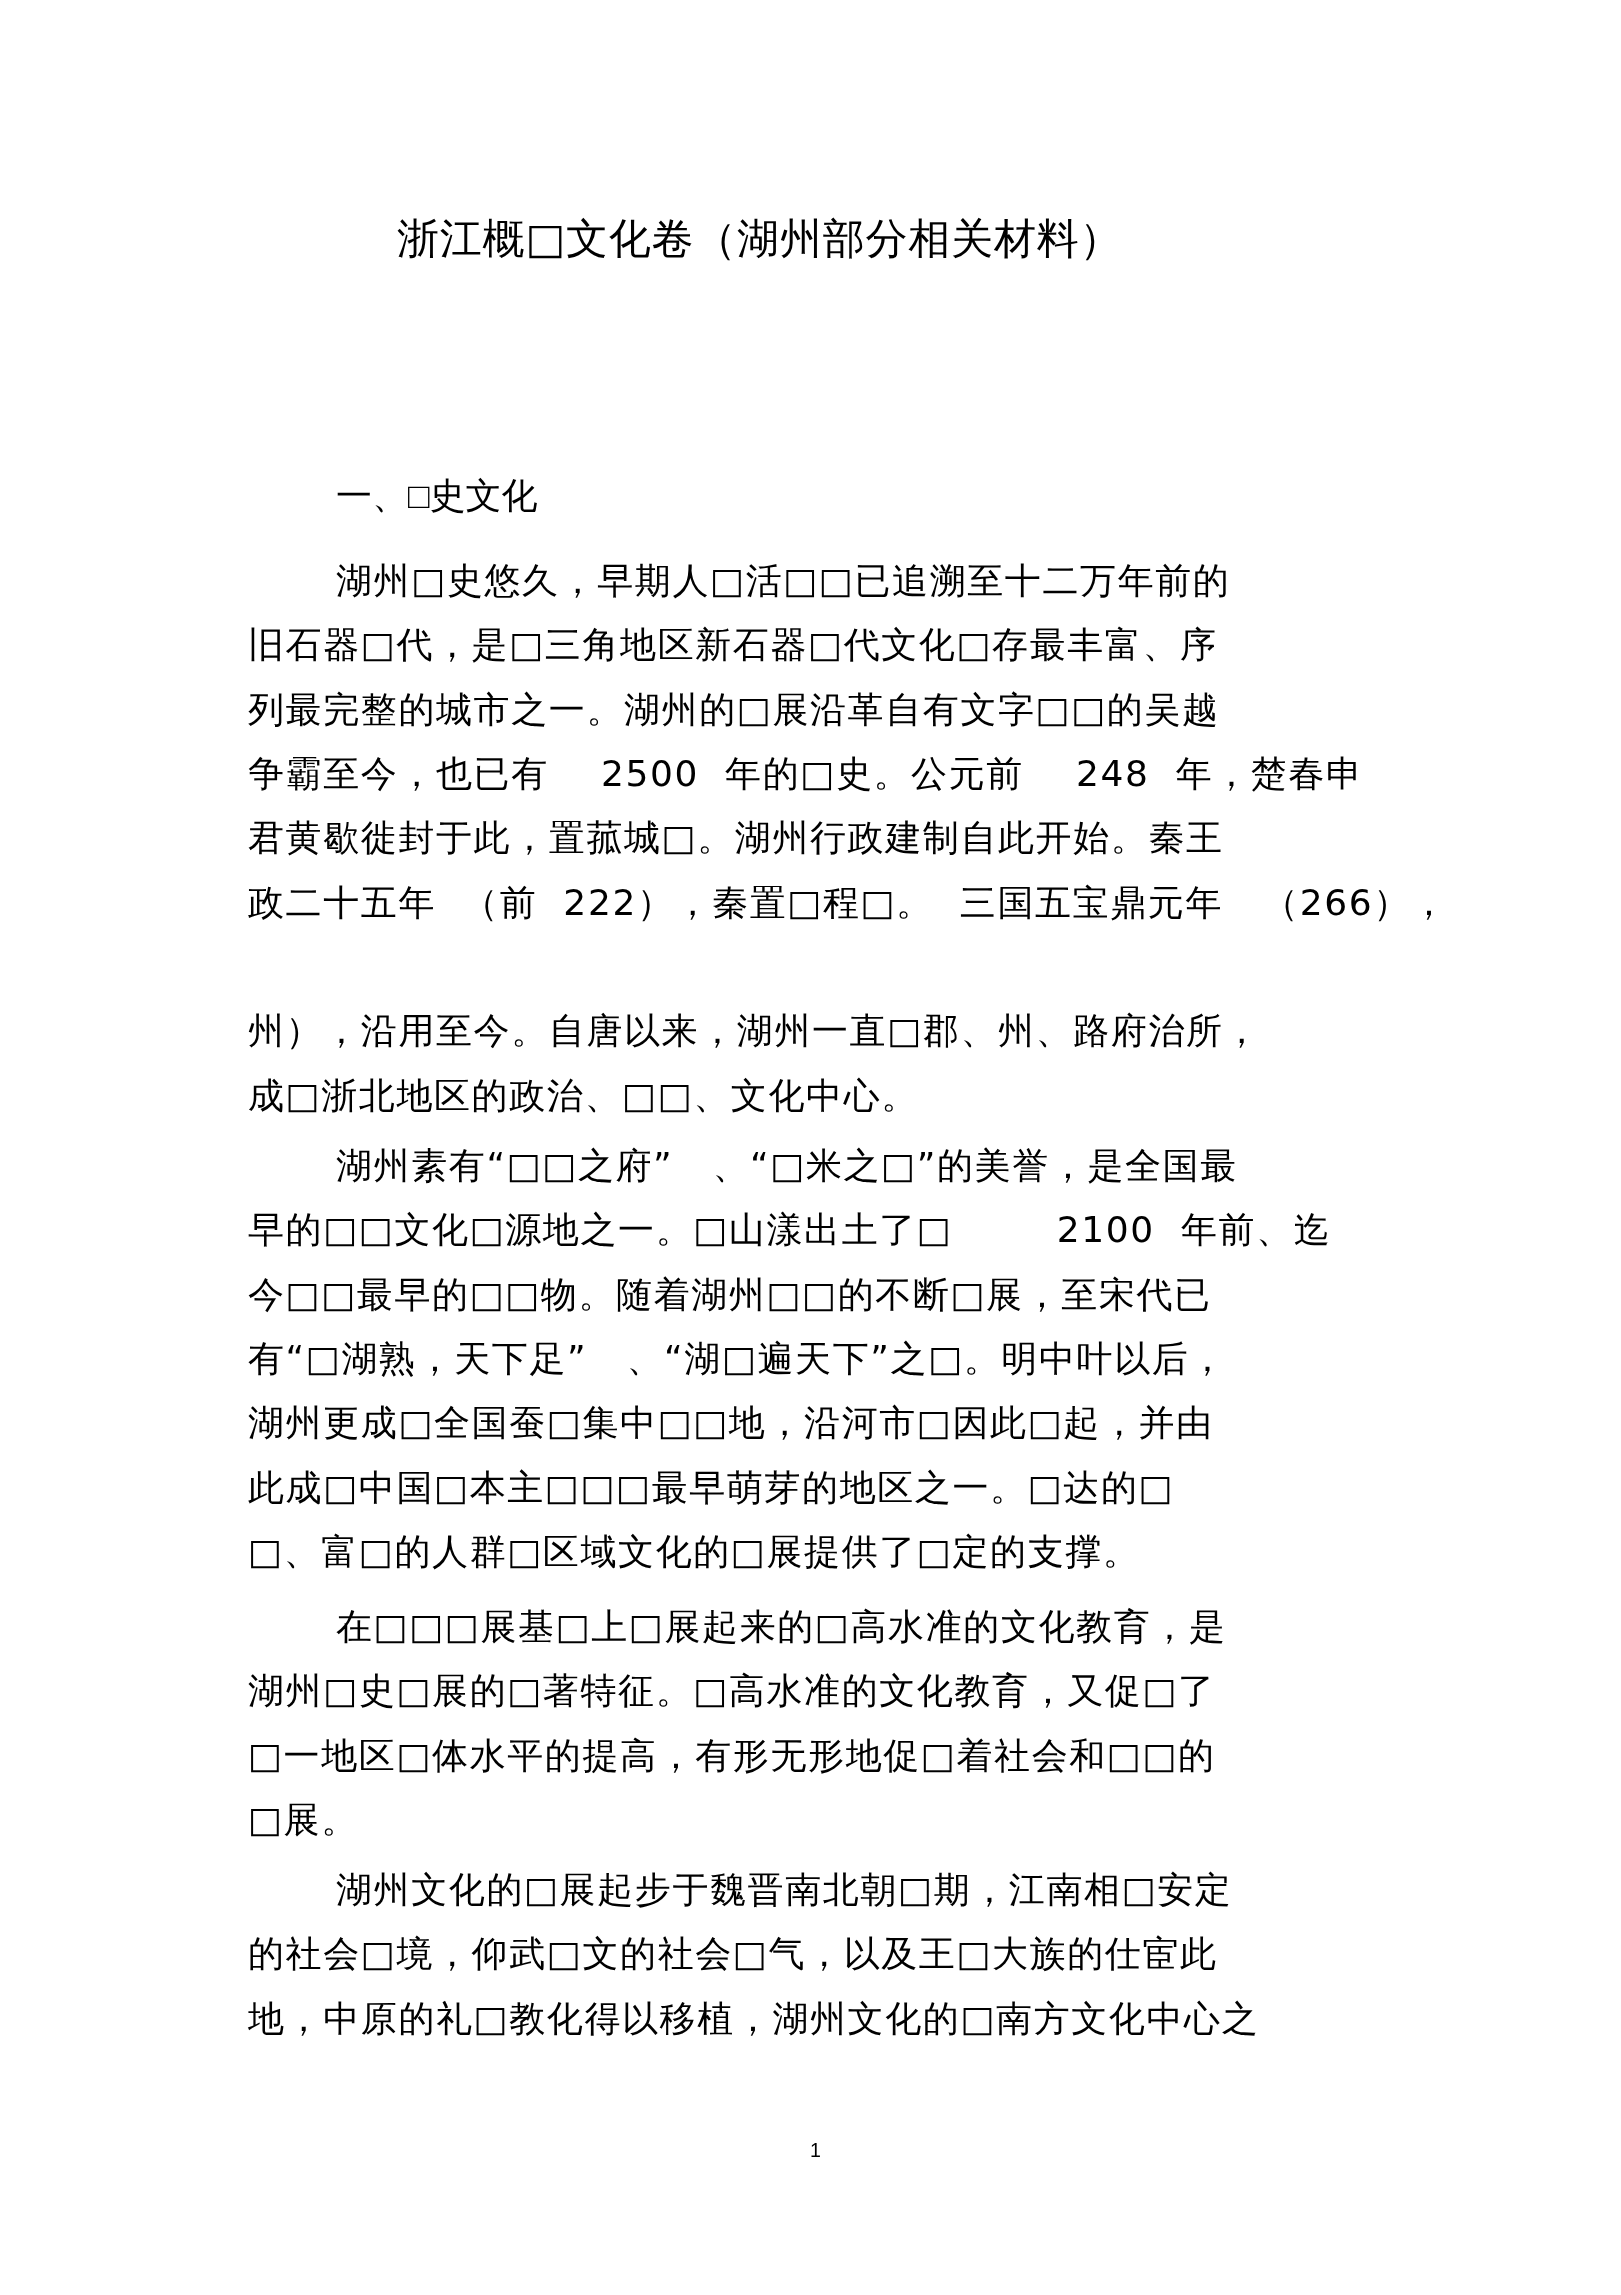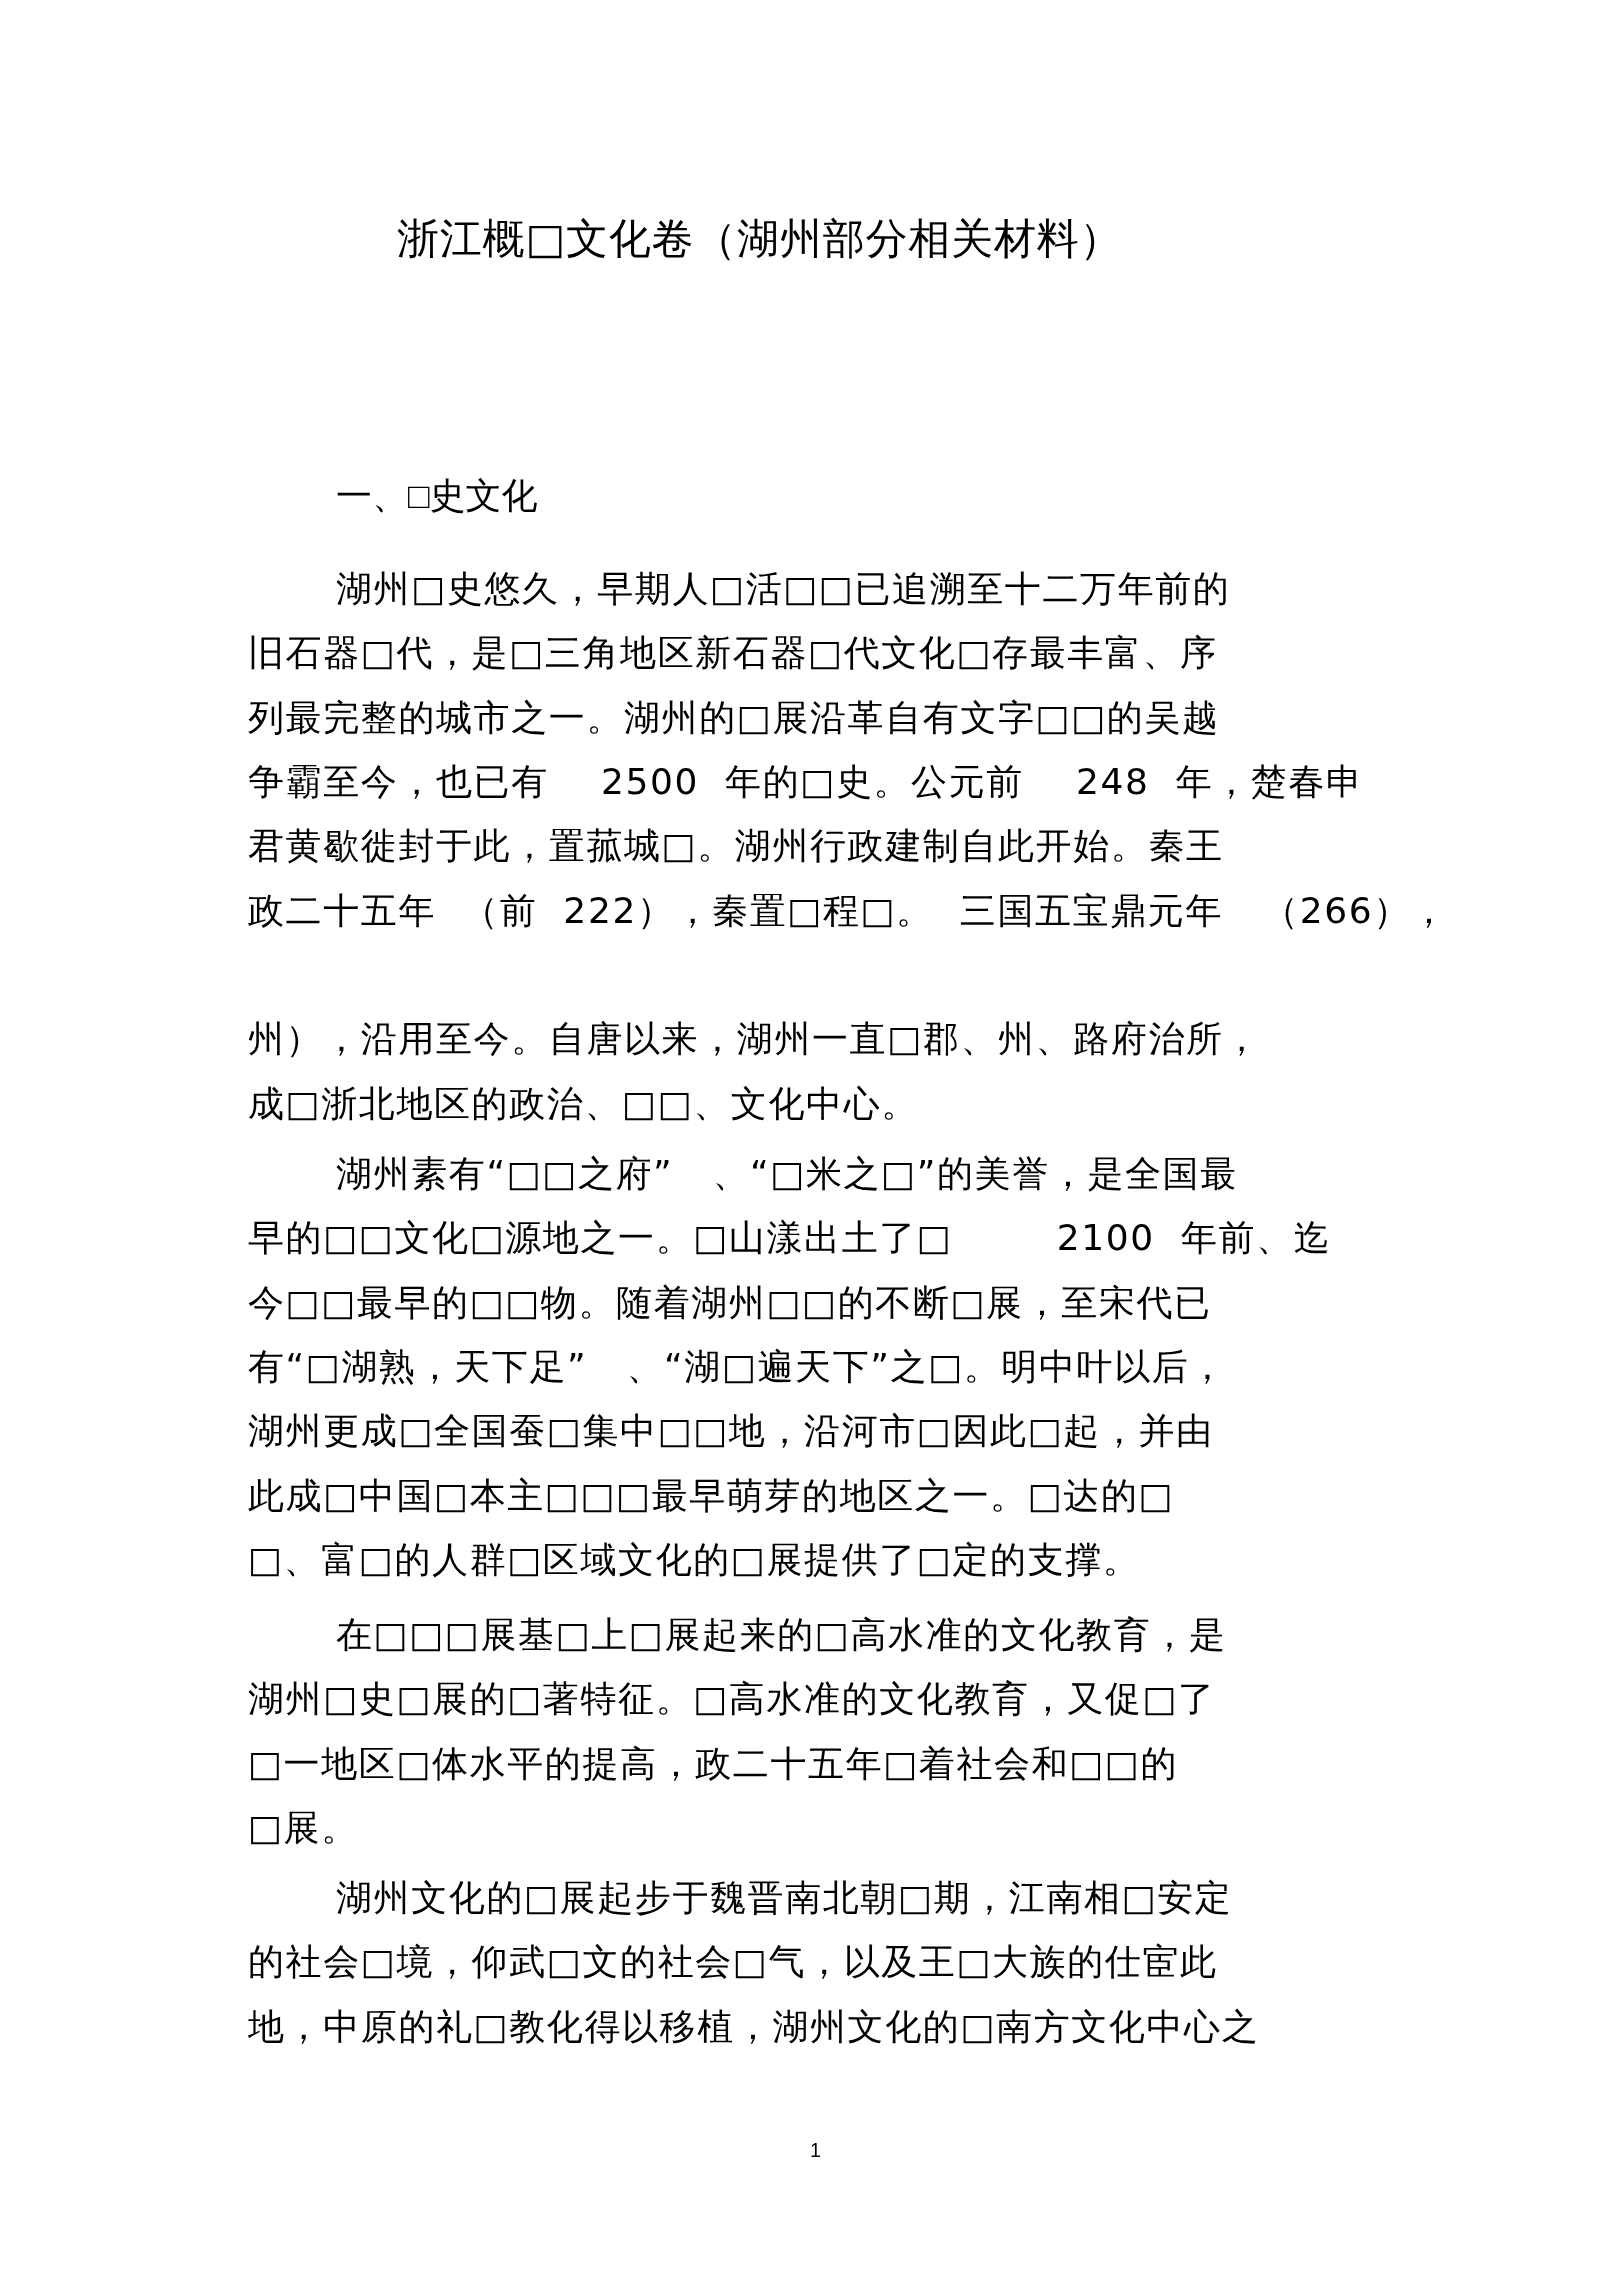--- a/index.html
+++ b/index.html
@@ -1,21 +1,21 @@
 <!DOCTYPE html>
 <html style="font-size:13px"><head>
 <meta charset="utf-8">
 <style>
   html, body { margin: 0; padding: 0; background: #ffffff; }
   body { width: 1622px; height: 2295px; position: relative; overflow: hidden;
          font-family: "DejaVu Sans", "Liberation Sans", sans-serif; color: #000; }
   .page { position: absolute; left: 0; top: 0; width: 1610px; height: 2295px; background: #fff; }
   .title { position: absolute; left: 397px; top: 213px; font-size: 42px; line-height: 52px; white-space: nowrap; letter-spacing: 0.8px; }
   .section-heading { position: absolute; left: 336px; top: 476px; font-size: 36px; line-height: 46px; white-space: nowrap; font-family: Liberation Mono, monospace; }
-  .line { position: absolute; left: 248px; font-size: 36px; line-height: 46px; white-space: pre; letter-spacing: 1.6px; margin-top: 8px; }
+  .line { position: absolute; left: 248px; font-size: 36px; line-height: 46px; white-space: pre; letter-spacing: 1.6px; }
   .line.indent { left: 336px; }
   .page-number { position: absolute; left: 810px; top: 2139px; font-size: 19.6px; line-height: 23px; font-family: "Liberation Sans", sans-serif; }
 </style>
 </head>
 <body>
 
 <div class="page">
   <div class="title">浙江概□文化卷（湖州部分相关材料）</div>
   <div class="section-heading">一、□史文化</div>
 
@@ -31,21 +31,21 @@
   <div class="line indent" style="top:1143px">湖州素有“□□之府”   、“□米之□”的美誉，是全国最</div>
   <div class="line" style="top:1207px">早的□□文化□源地之一。□山漾出土了□        2100  年前、迄</div>
   <div class="line" style="top:1272px">今□□最早的□□物。随着湖州□□的不断□展，至宋代已</div>
   <div class="line" style="top:1336px">有“□湖熟，天下足”   、“湖□遍天下”之□。明中叶以后，</div>
   <div class="line" style="top:1400px">湖州更成□全国蚕□集中□□地，沿河市□因此□起，并由</div>
   <div class="line" style="top:1465px">此成□中国□本主□□□最早萌芽的地区之一。□达的□</div>
   <div class="line" style="top:1529px">□、富□的人群□区域文化的□展提供了□定的支撑。</div>
 
   <div class="line indent" style="top:1604px">在□□□展基□上□展起来的□高水准的文化教育，是</div>
   <div class="line" style="top:1668px">湖州□史□展的□著特征。□高水准的文化教育，又促□了</div>
-  <div class="line" style="top:1733px">□一地区□体水平的提高，政二十五年□着社会和□□的</div>
+  <div class="line" style="top:1733px">□一地区□体水平的提高，有形无形地促□着社会和□□的</div>
   <div class="line" style="top:1797px">□展。</div>
 
   <div class="line indent" style="top:1867px">湖州文化的□展起步于魏晋南北朝□期，江南相□安定</div>
   <div class="line" style="top:1931px">的社会□境，仰武□文的社会□气，以及王□大族的仕宦此</div>
   <div class="line" style="top:1996px">地，中原的礼□教化得以移植，湖州文化的□南方文化中心之</div>
 
   <div class="page-number">1</div>
 </div>
 
 

